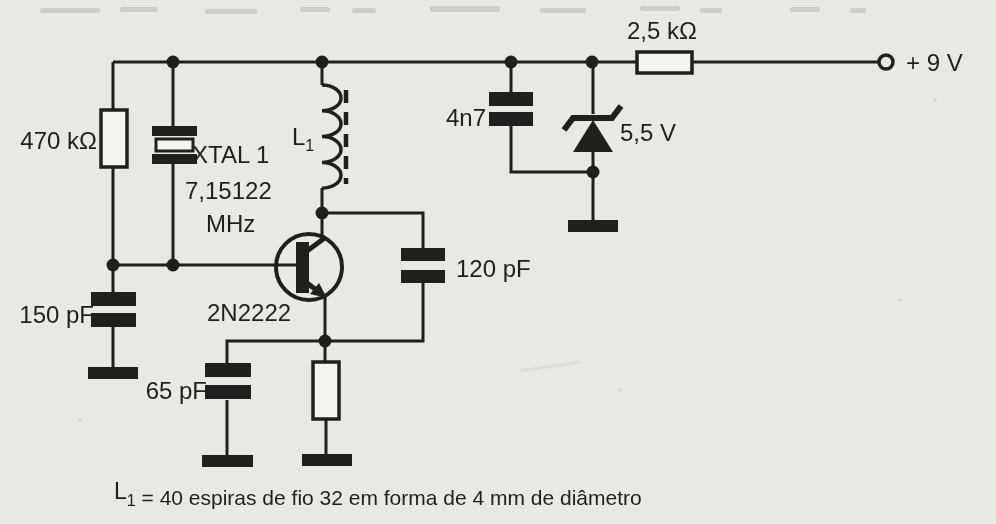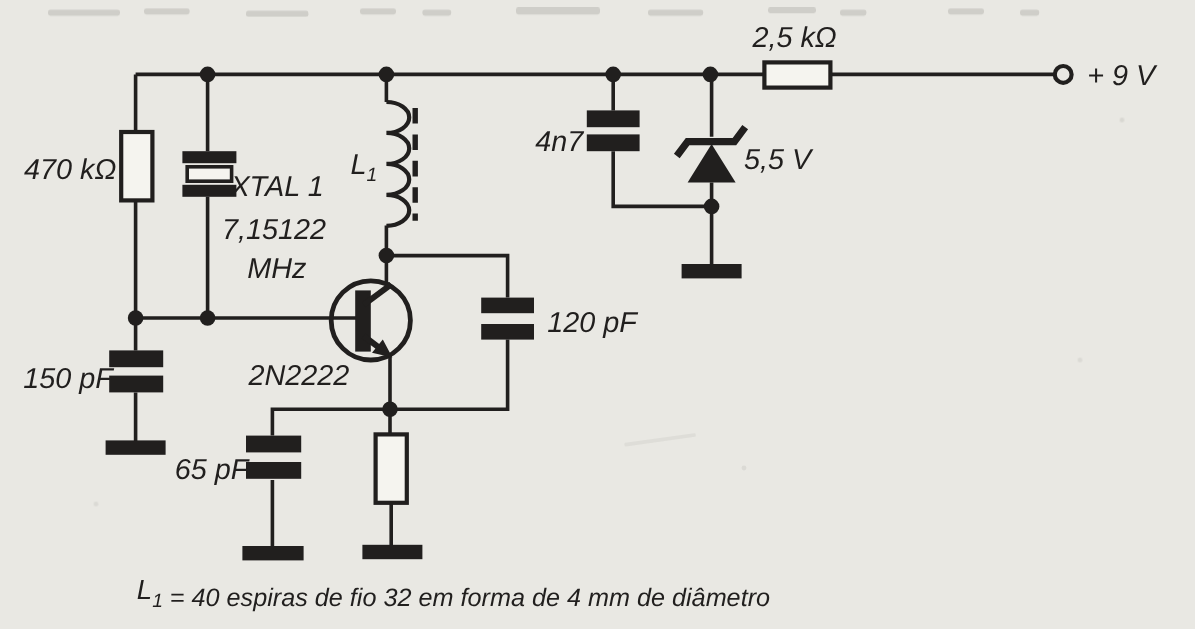--- a/index.html
+++ b/index.html
@@ -2,21 +2,20 @@
 <html><head>
 <meta charset="utf-8">
 <style>
   html,body{margin:0;padding:0;background:#d8d6d0;}
   .page{
     position:relative;
     width:996px;height:524px;
     background:#e9e8e3;
     overflow:hidden;
     font-family:"Liberation Sans", sans-serif;
-    font-style:italic;
   }
   svg{position:absolute;inset:0;display:block;}
   svg text{
     font-family:"Liberation Sans", sans-serif;
     fill:#211f1e;
   }
   .lbl{font-size:24px;}
   .lbl-sm{font-size:16px;}
   .caption-main{font-size:21px;}
 </style>

